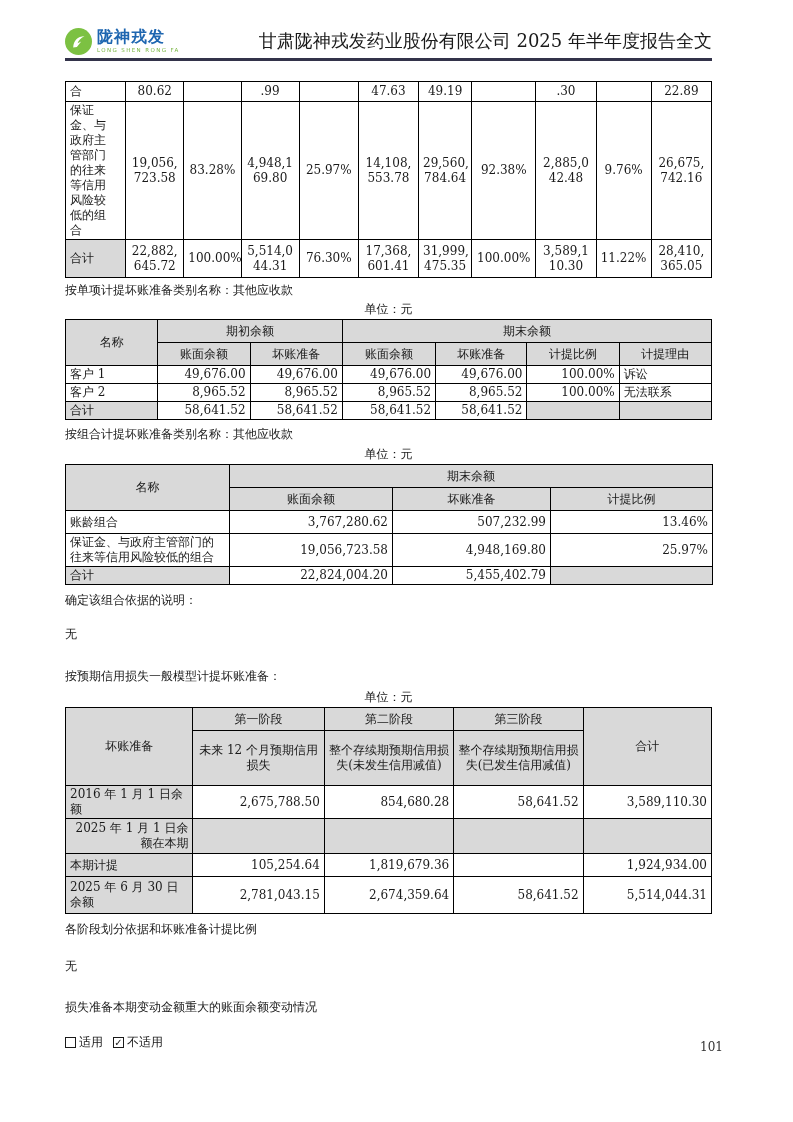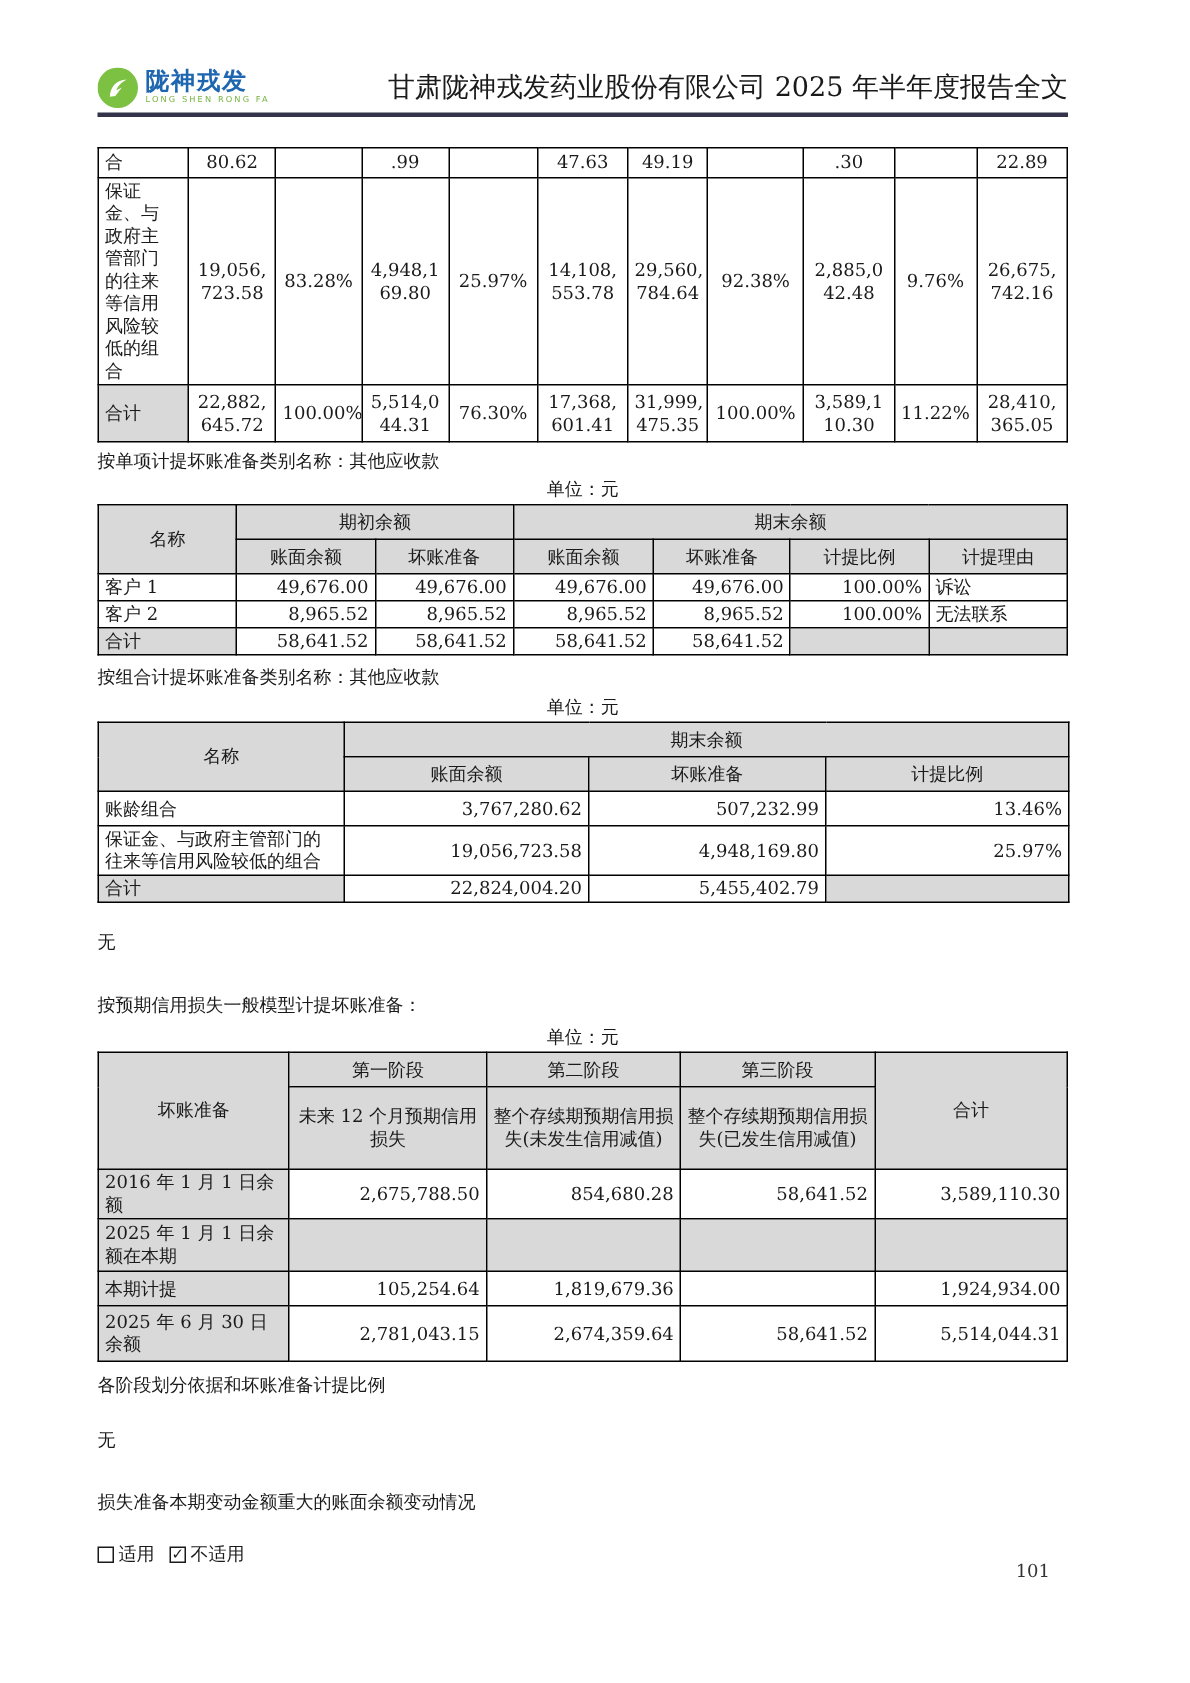--- a/index.html
+++ b/index.html
@@ -2,21 +2,21 @@
 <html><head>
 <meta charset="utf-8">
 <style>
   html,body{margin:0;padding:0;background:#ffffff;}
   body{font-family:"DejaVu Serif","Liberation Serif",serif;color:#1a1a1a;}
   .page{position:relative;width:793px;height:1122px;background:#fff;box-sizing:border-box;overflow:hidden;}
   .content{margin-left:65px;width:647px;}
 
   
   .header{display:flex;justify-content:space-between;align-items:flex-end;
-          padding-top:45px;padding-bottom:3px;border-bottom:3px solid #33334a;}
+          padding-top:28px;padding-bottom:3px;border-bottom:3px solid #33334a;}
   .logo{display:flex;align-items:center;gap:5px;}
   .logo-names{display:flex;flex-direction:column;line-height:1;}
   .logo-cn{color:#1e66b0;font-weight:bold;font-size:16px;letter-spacing:1px;
            font-family:"DejaVu Sans","Liberation Sans",sans-serif;}
   .logo-en{color:#76b43f;font-size:5.5px;letter-spacing:1.4px;margin-top:3px;
            font-family:"DejaVu Sans","Liberation Sans",sans-serif;}
   .report-title{font-size:18px;padding-bottom:2px;}
 
   
   .note{font-size:12px;line-height:16px;margin:0;}
@@ -27,39 +27,39 @@
   .tbl th,.tbl td{border:1px solid #000;padding:1px 4px;vertical-align:middle;
                   font-weight:normal;line-height:15px;box-sizing:border-box;overflow:hidden;}
   .gray{background:#d9d9d9;}
   .c{text-align:center;} .r{text-align:right;} .l{text-align:left;}
   .pre{white-space:pre-line;}
 
   
   .t1r1>*{height:20px;} .t1r2>*{height:136px;} .t1r3>*{height:38px;}
   .hr23>*{height:23px;} .dr17>*{height:17px;}
   .t3r4>*{height:32px;} .t3r5>*{height:18px;}
-  .t4h2>*{height:55px;} .t4r2>*{height:35px;} .t4r4>*{height:37px;}
+  .t4h2>*{height:55px;} .t4r2>*{height:35px;text-align:right;} .t4r4>*{height:37px;}
 
   
   .m-t1{margin-top:20px;}
   .m-note1{margin-top:4px;}   .m-unit1{margin-top:3px;}
   .m-note2{margin-top:6px;}   .m-unit2{margin-top:4px;}
   .m-basis{margin-top:7px;}   .m-none1{margin-top:18px;}
   .m-ecl{margin-top:26px;}    .m-unit3{margin-top:5px;}
   .m-stage{margin-top:7px;}   .m-none2{margin-top:21px;}
   .m-change{margin-top:25px;} .m-cbrow{margin-top:19px;}
 
   
   .cb-row{font-size:12px;display:flex;align-items:center;gap:10px;}
   .cb-item{display:flex;align-items:center;gap:3px;}
   .box{display:inline-flex;width:11px;height:11px;border:1px solid #1a1a1a;
        align-items:center;justify-content:center;font-size:10px;line-height:1;
        font-family:"DejaVu Sans","Liberation Sans",sans-serif;box-sizing:border-box;}
 
-  .page-number{position:absolute;right:93px;top:1040px;font-size:12px;color:#333;}
+  .page-number{position:absolute;right:70px;top:1040px;font-size:12px;color:#333;}
 </style>
 </head>
 <body>
 
 <div class="page">
   <div class="content">
 
     <div class="header">
       <div class="logo">
         <svg width="27" height="27" viewBox="0 0 27 27">
@@ -242,20 +242,21 @@
       </tr>
       <tr class="t3r5">
         <td class="l gray">合计</td>
         <td class="r">22,824,004.20</td>
         <td class="r">5,455,402.79</td>
         <td class="gray"></td>
       </tr>
     </tbody>
       </table>
 
+    <p class="note m-basis">确定该组合依据的说明：</p>
     <p class="note m-none1">无</p>
     <p class="note m-ecl">按预期信用损失一般模型计提坏账准备：</p>
     <div class="unit m-unit3">单位：元</div>
 
     <table class="tbl">
       <colgroup>
         <col style="width:127px">
           <col style="width:131px">
           <col style="width:129px">
           <col style="width:129px">

